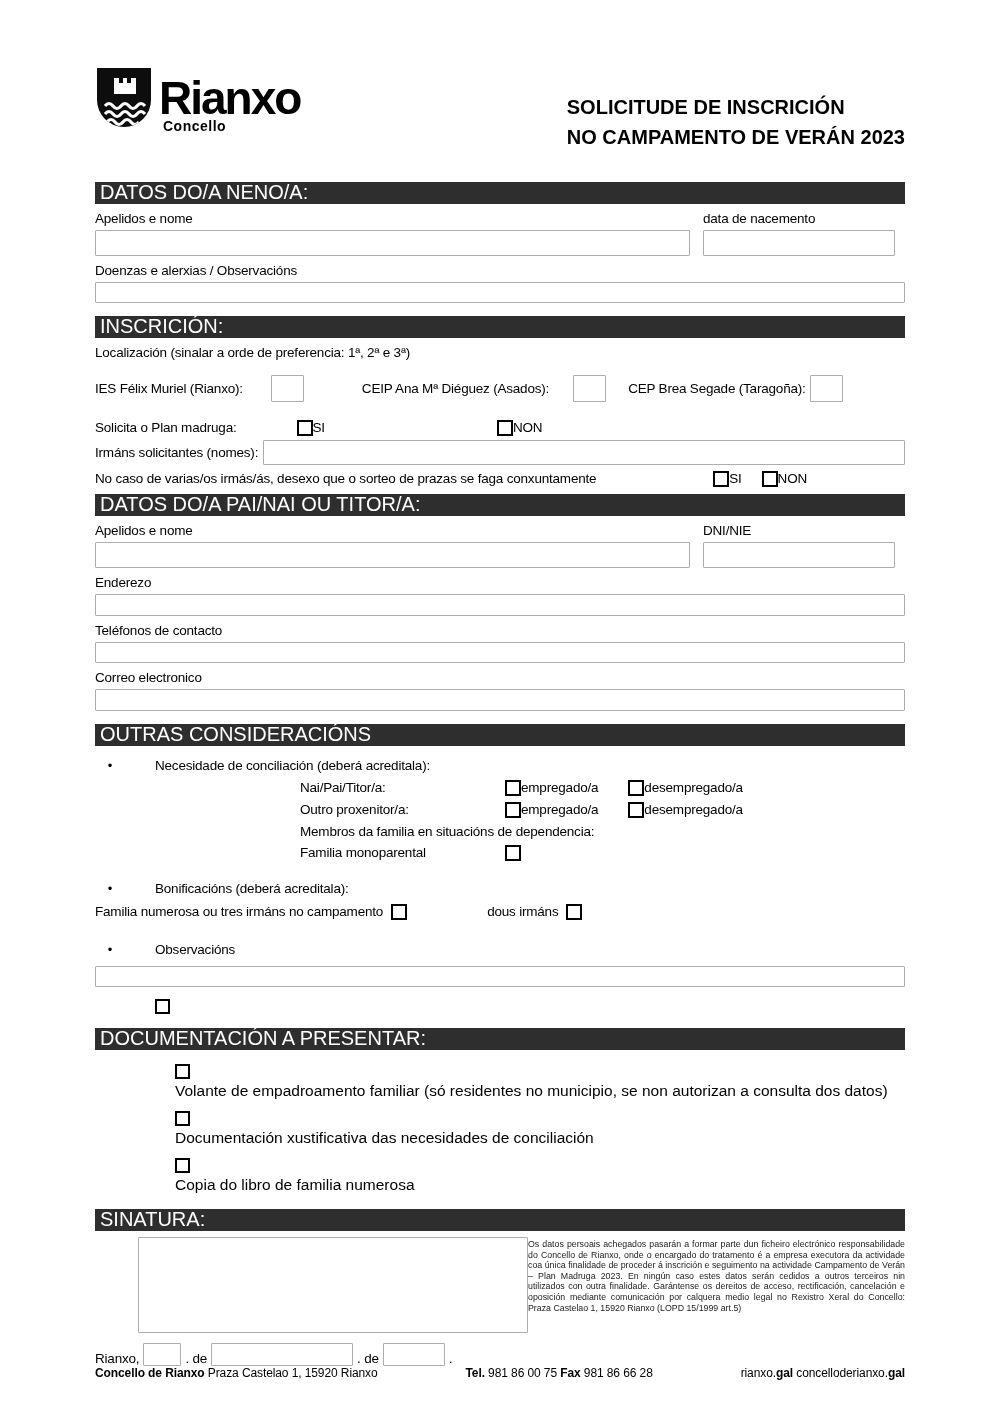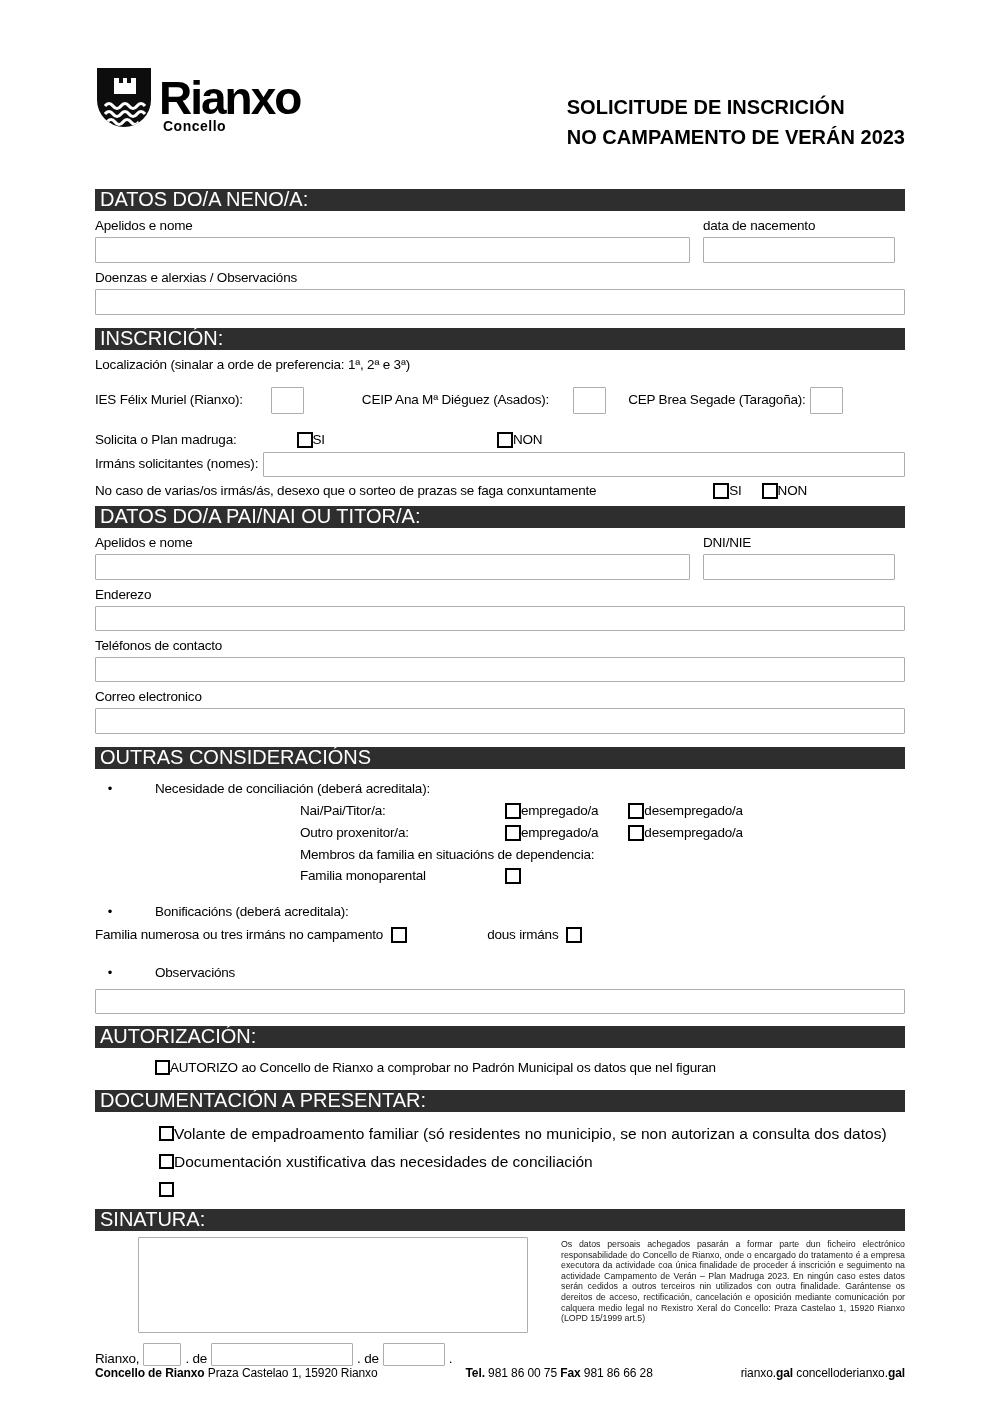--- a/index.html
+++ b/index.html
@@ -26,25 +26,25 @@
   .lbl { font-size:13.5px; margin-top:7px; line-height:16px; }
   .row { display:flex; align-items:center; }
   .inp { border:1px solid #adadad; border-radius:1px; background:#fff; height:26px; margin-top:3px; }
   .grow { flex:1; }
   .cb { width:16px; height:16px; border:2px solid #000; background:#fff; display:inline-block; flex:none; }
   .sbox { width:33px; height:27px; border:1px solid #adadad; border-radius:1px; background:#fff; flex:none; }
   .t { font-size:13.5px; line-height:16px; }
   .bullet-row { display:flex; margin-top:6px; }
   .bullet { width:30px; text-align:center; flex:none; font-size:13px; }
   
-  .doc-item { display:flex; align-items:flex-start; margin:4px 0 0 64px; }
+  .doc-item { display:flex; align-items:flex-start; margin:4px 0 0 80px;flex-direction:column; }
   .doc-item .cb { width:15px; height:15px; margin-top:4px; }
   .doc-txt { font-size:15.5px; line-height:24px; letter-spacing:0; }
   
-  .sig-row { display:flex; margin-top:6px; gap:33px;padding-left:43px; }
+  .sig-row { display:flex; margin-top:6px; gap:0;padding-left:43px; }
   .sig-box { width:390px; height:96px; border:1px solid #adadad; border-radius:1px; background:#fff; flex:none; }
   .privacy { flex:1; font-size:8.8px; line-height:10.6px; letter-spacing:0; text-align:justify; color:#1a1a1a; padding-top:2px; }
   .date-row { display:flex; align-items:flex-end; margin-top:10px; font-size:13.5px; gap:4px; }
   .dbox { border:1px solid #adadad; border-radius:1px; height:23px; background:#fff; }
   
   .footer { display:flex; justify-content:space-between; margin-top:auto; font-size:12px; letter-spacing:-0.1px; }
   .b { font-weight:bold;margin-top:48px; }
 </style>
 </head>
 <body>
@@ -174,37 +174,36 @@
     <span class="cb" style="margin-left:8px"></span>
     <span class="t" style="margin-left:80px">dous irmáns</span>
     <span class="cb" style="margin-left:8px"></span>
   </div>
   <div class="bullet-row" style="margin-top:22px">
     <span class="bullet">•</span>
     <span class="t" style="margin-left:30px">Observacións</span>
   </div>
   <div class="inp" style="margin-top:8px"></div>
 
-  <div class="bar" style="margin-top:12px">AUTORIZACIÓN:</div>
   <div class="row" style="margin-top:12px; margin-left:60px">
     <span class="cb" style="width:15px;height:15px"></span>
-    <span class="t">AUTORIZO ao Concello de Rianxo a comprobar no Padrón Municipal os datos que nel figuran</span>
   </div>
 
   <div class="bar" style="margin-top:14px">DOCUMENTACIÓN A PRESENTAR:</div>
   <div class="doc-item" style="margin-top:10px">
     <span class="cb"></span>
     <span class="doc-txt">Volante de empadroamento familiar (só residentes no municipio, se non autorizan a consulta dos datos)</span>
   </div>
   <div class="doc-item">
     <span class="cb"></span>
     <span class="doc-txt">Documentación xustificativa das necesidades de conciliación</span>
   </div>
   <div class="doc-item">
     <span class="cb"></span>
+    <span class="doc-txt">Copia do libro de familia numerosa</span>
   </div>
 
   <div class="bar" style="margin-top:12px">SINATURA:</div>
   <div class="sig-row">
     <div class="sig-box"></div>
     <div class="privacy">Os datos persoais achegados pasarán a formar parte dun ficheiro electrónico responsabilidade do Concello de Rianxo, onde o encargado do tratamento é a empresa executora da actividade coa única finalidade de proceder á inscrición e seguimento na actividade Campamento de Verán – Plan Madruga 2023. En ningún caso estes datos serán cedidos a outros terceiros nin utilizados con outra finalidade. Garántense os dereitos de acceso, rectificación, cancelación e oposición mediante comunicación por calquera medio legal no Rexistro Xeral do Concello: Praza Castelao 1, 15920 Rianxo (LOPD 15/1999 art.5)</div>
   </div>
   <div class="date-row">
     <span>Rianxo,</span>
     <span class="dbox" style="width:38px"></span>

